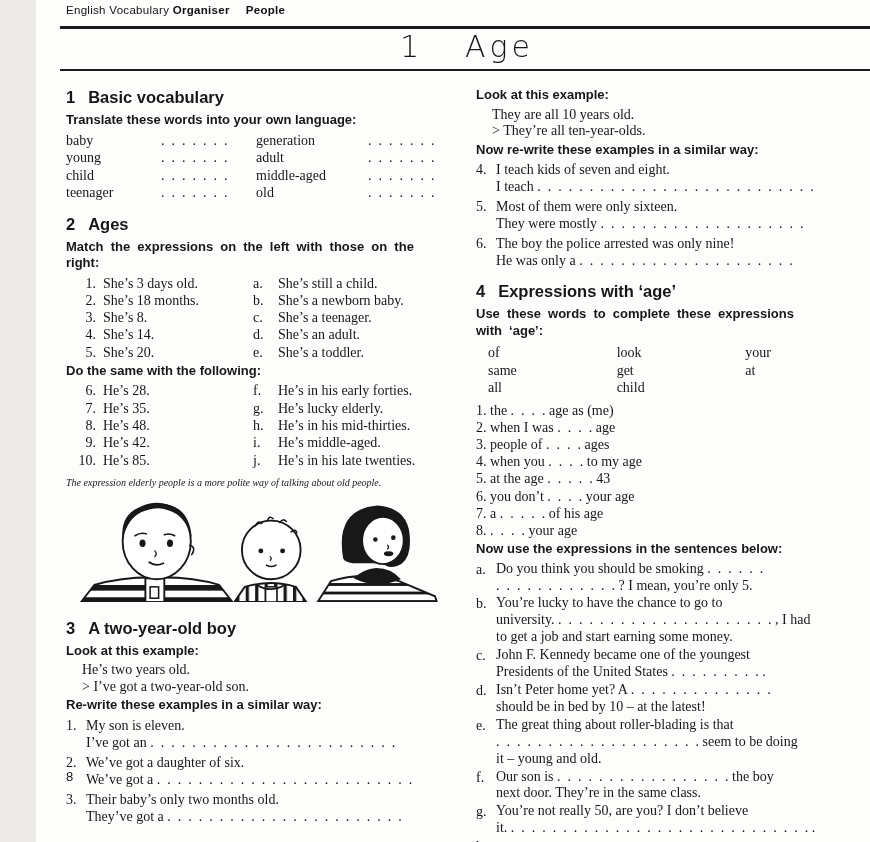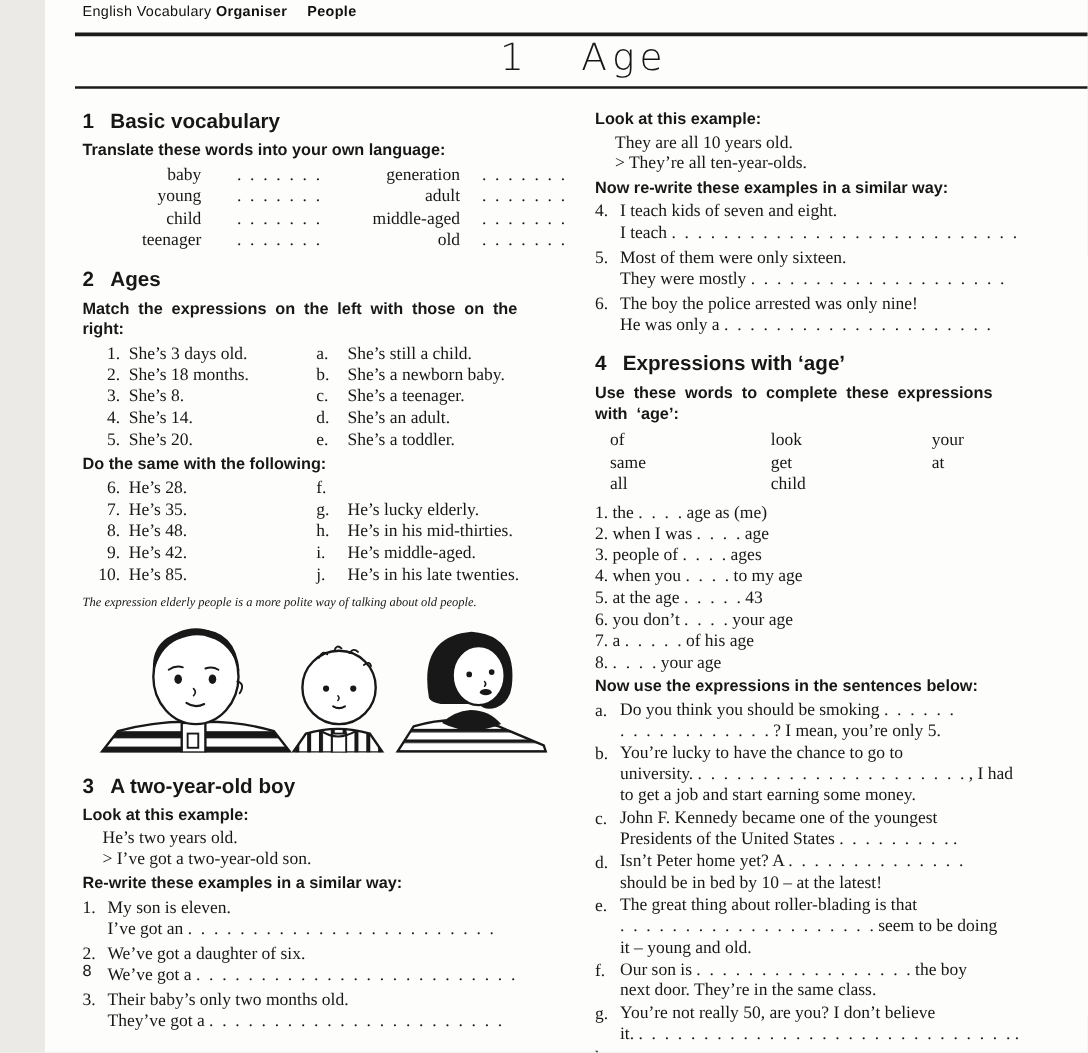--- a/index.html
+++ b/index.html
@@ -20,21 +20,21 @@
   .colL{flex:none;width:386px;}
   .colR{flex:1;min-width:0;}
   
   .sec-h{font-family:"Liberation Sans",sans-serif;font-weight:bold;font-size:16.5px;
          line-height:20px;margin:12px 0 5px;display:flex;gap:13px;}
   .sec-h.first{margin-top:2px;}
   .instr{font-family:"Liberation Sans",sans-serif;font-weight:bold;font-size:13px;
          line-height:16.5px;margin:2px 0 3px;white-space:pre-line;}
   .spread{word-spacing:3.5px;}
   
-  .vocab{display:flex;margin:2px 0 0;text-align:right;}
+  .vocab{display:flex;margin:2px 0 0;}
   .vc1{flex:none;width:190px;}
   .vc2{flex:1;}
   .vrow{display:flex;line-height:17.5px;}
   .vc1 .vw{flex:none;width:95px;}
   .vc2 .vw{flex:none;width:112px;}
   .vd{flex:1;}
   
   .match-row{display:flex;line-height:17.3px;}
   .mn{flex:none;width:30px;text-align:right;padding-right:7px;}
   .ml{flex:none;width:150px;}
@@ -175,20 +175,21 @@
         </div>
 
       <div class="instr">Do the same with the following:</div>
 
       <div>
 
           <div class="match-row">
             <span class="mn">6.</span>
             <span class="ml">He’s 28.</span>
             <span class="mk">f.</span>
+            <span class="mr">He’s in his early forties.</span>
           </div>
 
           <div class="match-row">
             <span class="mn">7.</span>
             <span class="ml">He’s 35.</span>
             <span class="mk">g.</span>
             <span class="mr">He’s lucky elderly.</span>
           </div>
 
           <div class="match-row">

